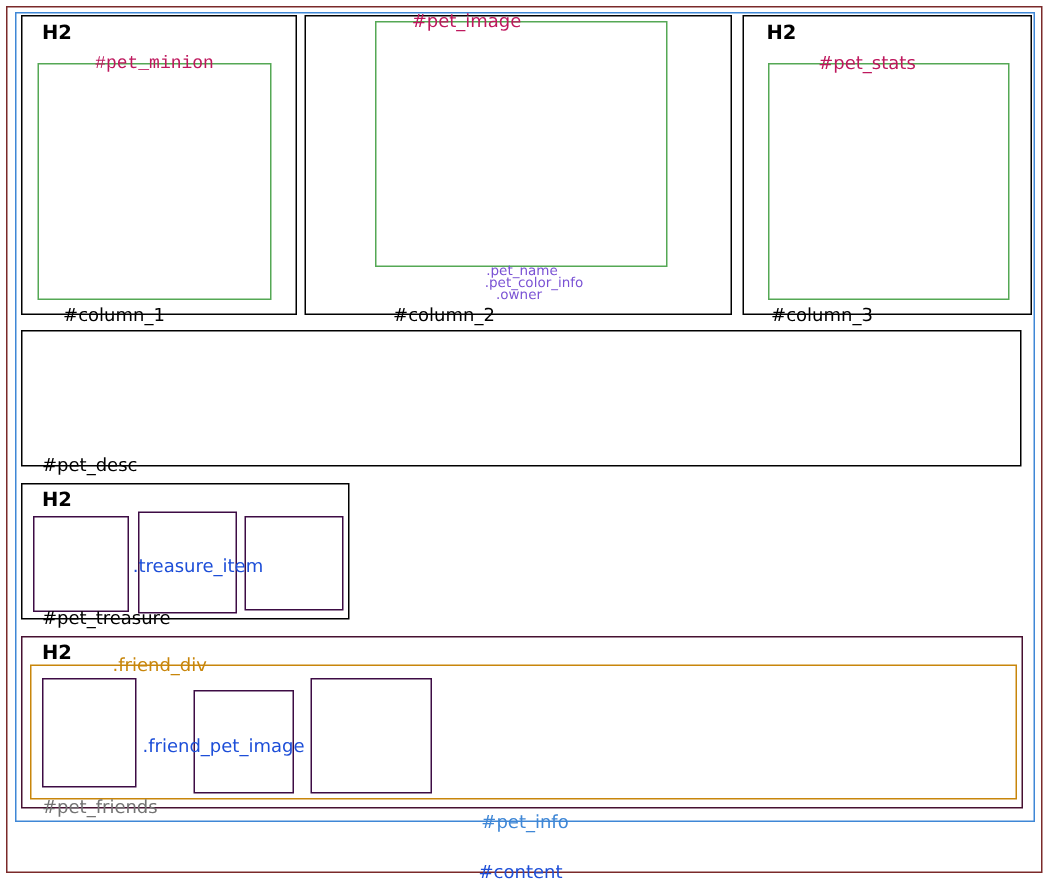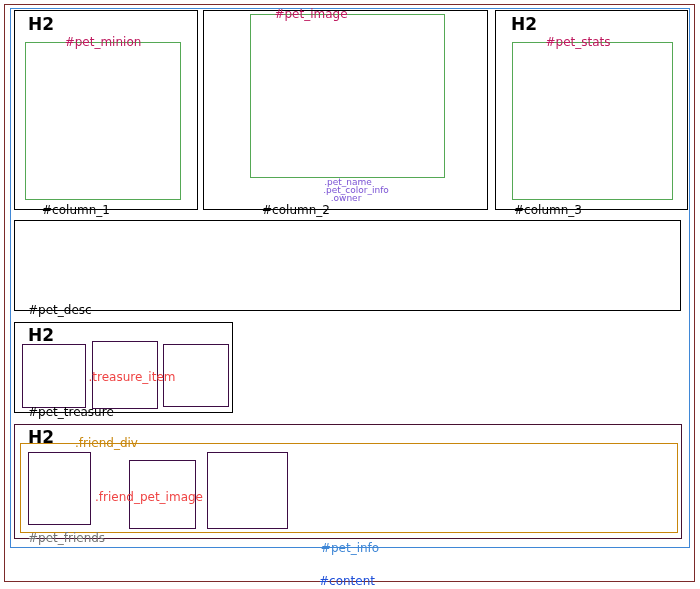--- a/index.html
+++ b/index.html
@@ -1,52 +1,52 @@
 <!DOCTYPE html>
 <html><head>
 <meta charset="utf-8">
 <style>
   html, body { margin:0; padding:0; }
   body { font-family:"DejaVu Sans","Liberation Sans",sans-serif; background:#ffffff; }
   #page { position:relative; width:700px; height:589px; background:#ffffff; overflow:hidden; }
   .box { position:absolute; border:1px solid #000; box-sizing:border-box; background:transparent; }
   .label { position:absolute; font-size:12px; line-height:1; white-space:nowrap; transform:translate(-50%,-50%); }
   .label.left { transform:translateY(-50%); }
-  .h2 { position:absolute; font-size:17px; font-weight:bold; color:#000; line-height:1; }
+  .h2 { position:absolute; font-size:13px; font-weight:bold; color:#000; line-height:1; }
   .small { font-size:9px; }
 
   .bd-content { border-color:#7b2a2a; }
   .bd-blue    { border-color:#3f87d6; }
   .bd-green   { border-color:#55a855; }
   .bd-black   { border-color:#000000; }
   .bd-darkpurple { border-color:#3d0c44; }
   .bd-maroon  { border-color:#471031; }
   .bd-orange  { border-color:#c8860b; }
 
   .c-red    { color:#1d4ed8; }
   .c-blue   { color:#3f87d6; }
   .c-green  { color:#be185d; }
   .c-black  { color:#000000; }
   .c-purple { color:#7a52d4; }
-  .c-darkpurple { color:#ef4444; }
+  .c-darkpurple { color:#1d4ed8; }
   .c-maroon { color:#737373; }
   .c-orange { color:#c8860b; }
 </style>
 </head>
 <body>
 
 <div id="page">
 
   <div class="box bd-content" style="left:4px;top:4px;width:691px;height:578px;"></div>
   <div class="box bd-blue" style="left:10px;top:8px;width:680px;height:540px;"></div>
 
   <div class="box bd-black" style="left:14px;top:10px;width:184px;height:200px;"></div>
   <div class="box bd-green" style="left:25px;top:42px;width:156px;height:158px;"></div>
   <div class="h2" style="left:28px;top:16px;">H2</div>
-  <div class="label c-green" style="left:103px;top:42px;">#pet_minion</div>
+  <div class="label c-green" style="left:103px;top:42px;font-family:Liberation Mono, monospace;">#pet_minion</div>
   <div class="label c-black" style="left:76px;top:210px;">#column_1</div>
 
   <div class="box bd-black" style="left:203px;top:10px;width:285px;height:200px;"></div>
   <div class="box bd-green" style="left:250px;top:14px;width:195px;height:164px;"></div>
   <div class="label c-green" style="left:311px;top:14px;">#pet_image</div>
   <div class="label small c-purple" style="left:348px;top:182px;">.pet_name</div>
   <div class="label small c-purple" style="left:356px;top:190px;">.pet_color_info</div>
   <div class="label small c-purple" style="left:346px;top:198px;">.owner</div>
   <div class="label c-black" style="left:296px;top:210px;">#column_2</div>
 

